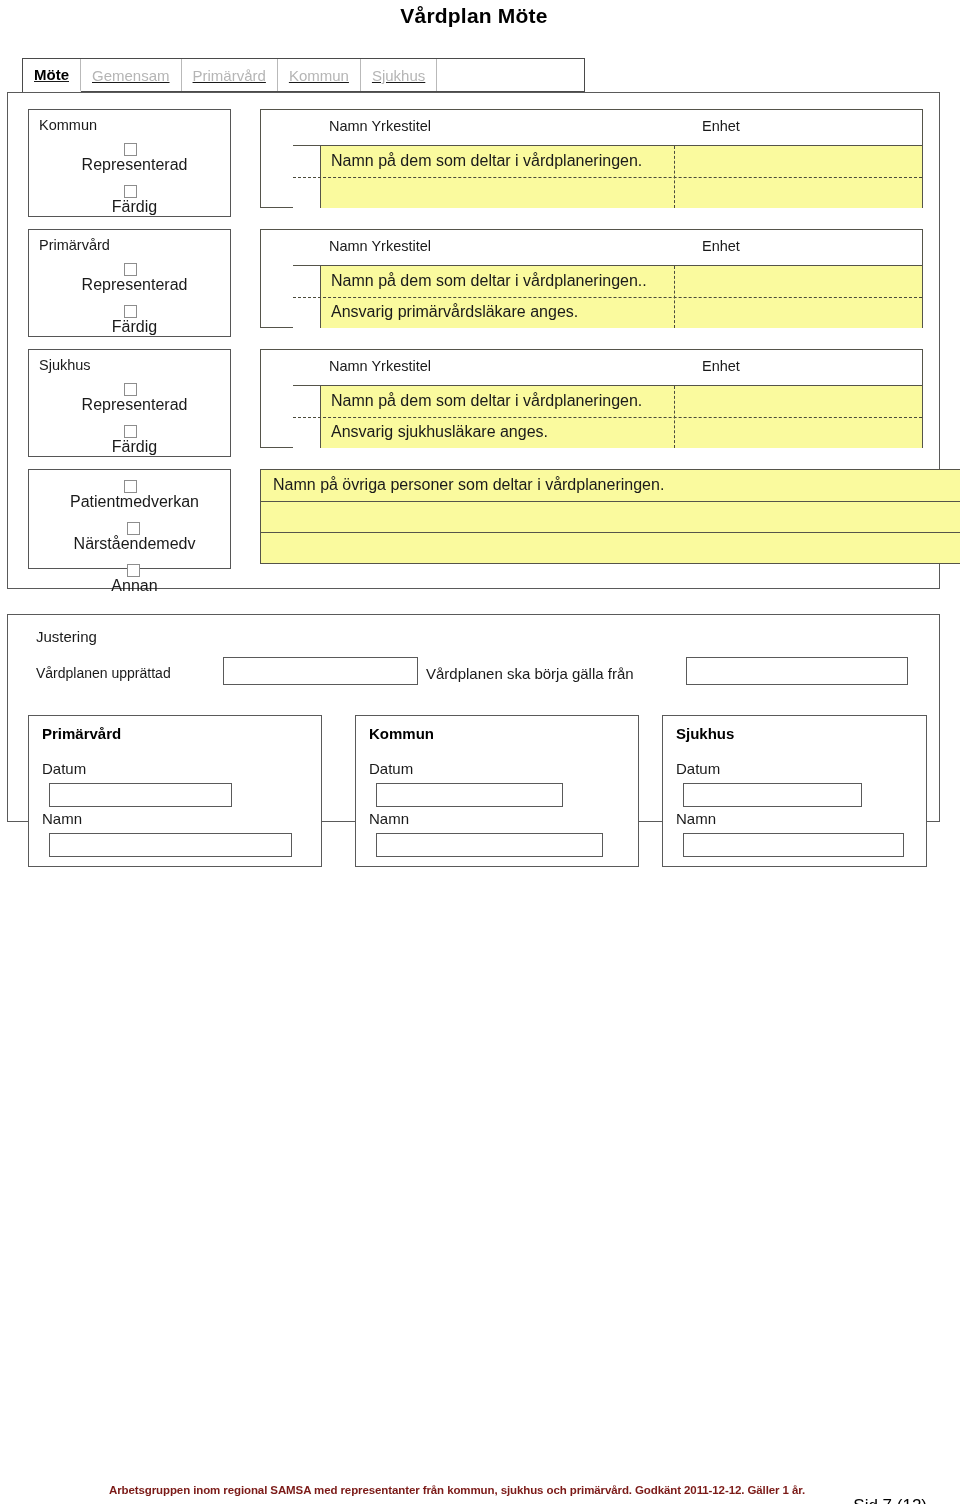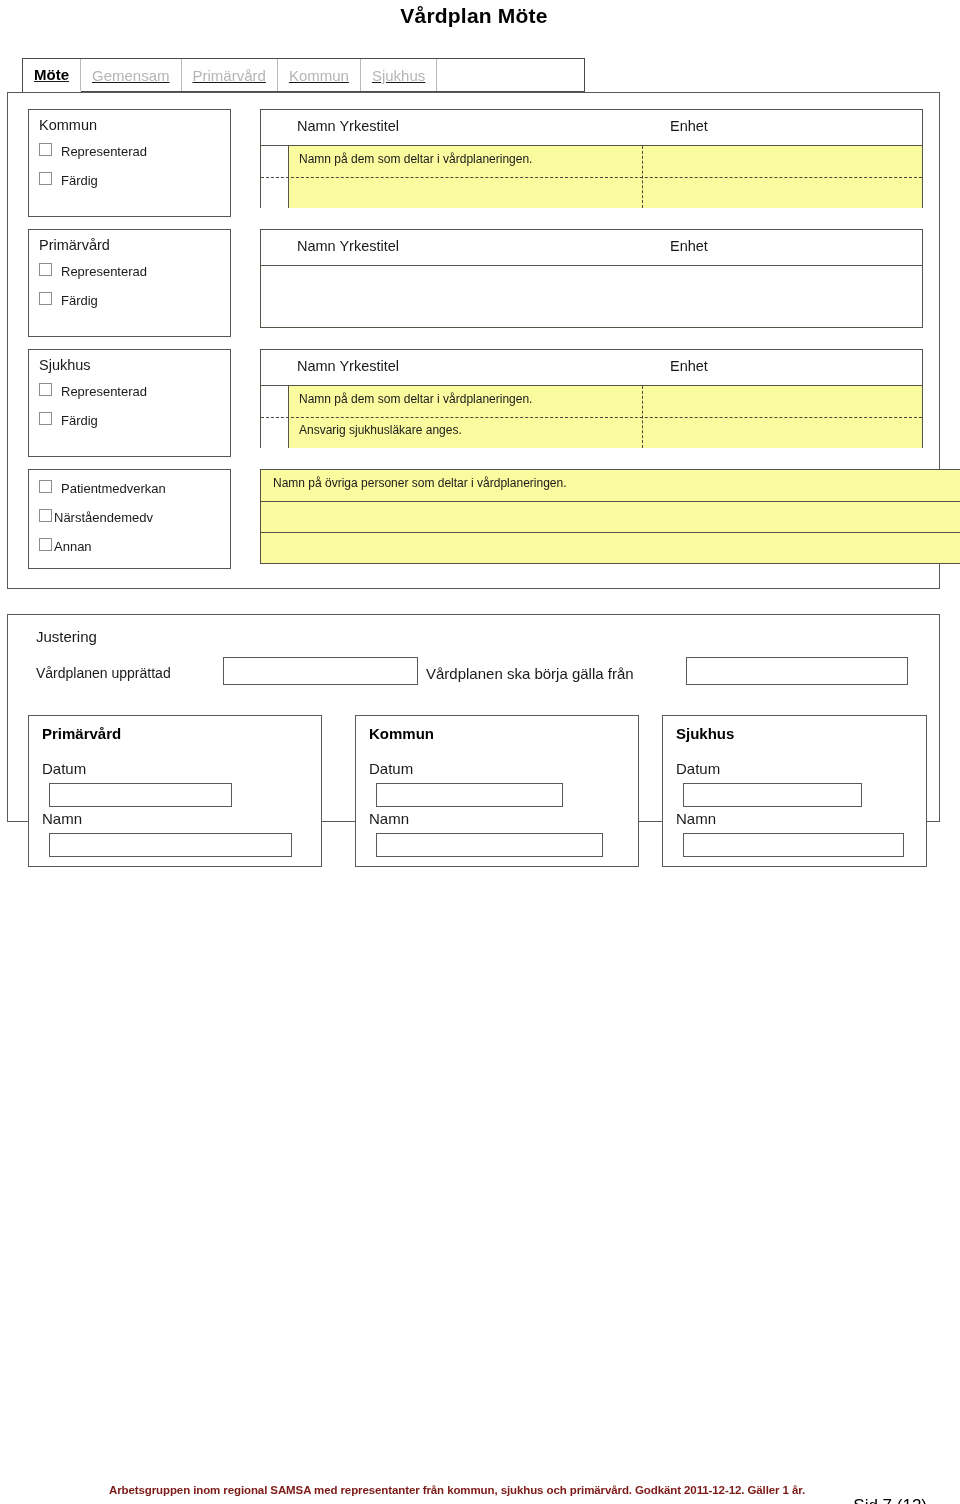--- a/index.html
+++ b/index.html
@@ -99,44 +99,46 @@
     padding: 6px 0 0 10px;
   }
   .party-title {
     font-size: 14.5px;
     color: #1a1a1a;
     line-height: 18px;
     margin-bottom: 9px;
   }
   .cb-line {
     display: flex;
-    align-items: flex-start;
+    align-items: center;
     margin-bottom: 12px;
-    font-size: 13px;
+    font-size: 16px;
     line-height: 17px;
+    flex-direction: column;
   }
   .cbox {
     width: 13px;
     height: 13px;
     box-sizing: border-box;
     border: 1px solid #8d8d8d;
     background: #ffffff;
     margin-right: 9px;
     flex: none;
   }
   .cb-line.tight .cbox { margin-right: 2px; }
 
   
   .dtable {
     position: absolute;
     left: 252px;
     width: 663px;
     box-sizing: border-box;
     border: 1px solid #55544a;
     background: #ffffff;
+    padding-left: 32px;
   }
   .dhead {
     height: 35px;
     position: relative;
     border-bottom: 1px solid #55544a;
     background: #ffffff;
   }
   .dhead .h1 {
     position: absolute;
     left: 36px;
@@ -180,21 +182,21 @@
   }
   .hsplit {
     position: absolute;
     left: 0;
     right: 0;
     border-top: 1px dashed #4a4a3c;
   }
   .ytext {
     position: absolute;
     left: 10px;
-    font-size: 12px;
+    font-size: 16px;
     color: #1a1a1a;
     white-space: nowrap;
   }
 
   
   .extra-block {
     position: absolute;
     left: 252px;
     width: 791px;
     box-sizing: border-box;
@@ -395,20 +397,28 @@
         <span class="cbox"></span>
         <span>Färdig</span>
       </div>
     </div>
 
     <div class="dtable" style="height:99px;">
       <div class="dhead">
         <span class="h1">Namn Yrkestitel</span>
         <span class="h2">Enhet</span>
       </div>
+      <div class="dbody" style="height:62px;">
+        <div class="yellow-area"></div>
+        <div class="gutter"></div>
+        <div class="vsplit"></div>
+        <div class="hsplit" style="top:31px;"></div>
+        <span class="ytext" style="top:6px; left:38px;">Namn på dem som deltar i vårdplaneringen..</span>
+        <span class="ytext" style="top:37px; left:38px;">Ansvarig primärvårdsläkare anges.</span>
+      </div>
     </div>
   </div>
 
   <div class="prow" style="top:256px;">
     <div class="party-box" style="height:108px;">
       <div class="party-title">Sjukhus</div>
       <div class="cb-line">
         <span class="cbox"></span>
         <span>Representerad</span>
       </div>

